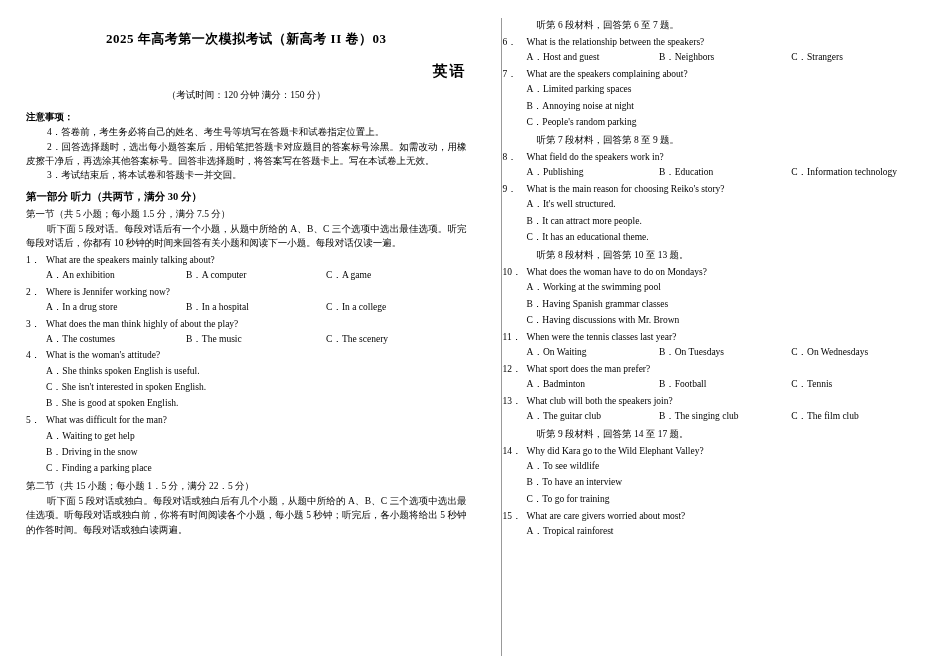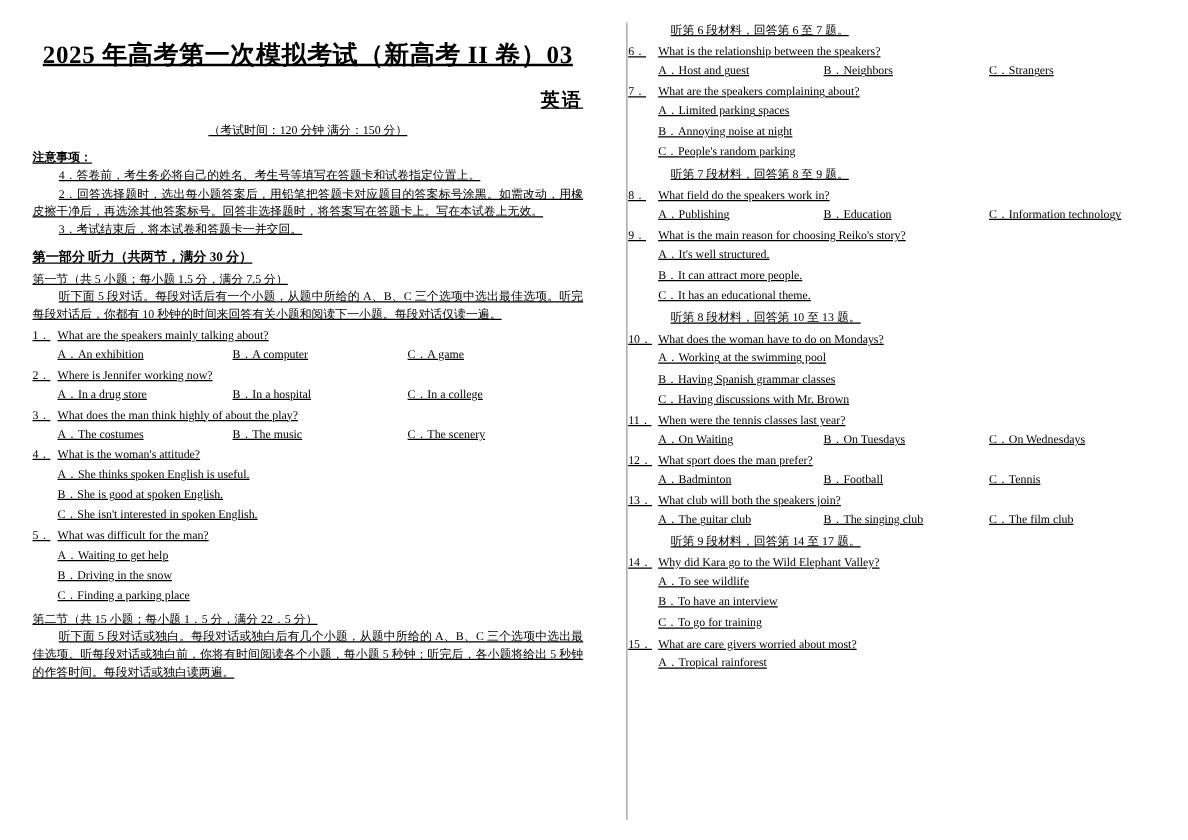--- a/index.html
+++ b/index.html
@@ -26,33 +26,32 @@
   .divider {
     position: absolute;
     left: 501px;
     top: 18px;
     bottom: 16px;
     width: 0;
     border-left: 1px solid #999;
   }
   .col {
     box-sizing: border-box;
-    text-decoration: underline;
   }
   .col-left {
     width: 470px;
     padding-right: 8px;
   }
   .col-right {
     width: 470px;
     padding-left: 28px;
   }
   .doc-title {
     text-align: center;
-    font-size: 20px;
+    font-size: 13px;
     font-weight: bold;
     font-family: "Liberation Serif", serif;
     margin: 12px 0 14px 0;
     letter-spacing: 0.5px;
   }
   .subject {
     text-align: right;
     font-size: 15px;
     font-weight: bold;
     margin: 0 0 8px 0;
@@ -190,22 +189,22 @@
       <span class="opt">A．The costumes</span>
       <span class="opt">B．The music</span>
       <span class="opt">C．The scenery</span>
     </div>
 
     <div class="q">
       <span class="num">4．</span>
       <span class="stem">What is the woman's attitude?</span>
     </div>
     <div class="opt-line">A．She thinks spoken English is useful.</div>
+    <div class="opt-line">C．She isn't interested in spoken English.</div>
     <div class="opt-line">B．She is good at spoken English.</div>
-    <div class="opt-line">C．She isn't interested in spoken English.</div>
 
     <div class="q">
       <span class="num">5．</span>
       <span class="stem">What was difficult for the man?</span>
     </div>
     <div class="opt-line">A．Waiting to get help</div>
     <div class="opt-line">B．Driving in the snow</div>
     <div class="opt-line">C．Finding a parking place</div>
 
     <div class="section-title">第二节（共 15 小题；每小题 1．5 分，满分 22．5 分）</div>

